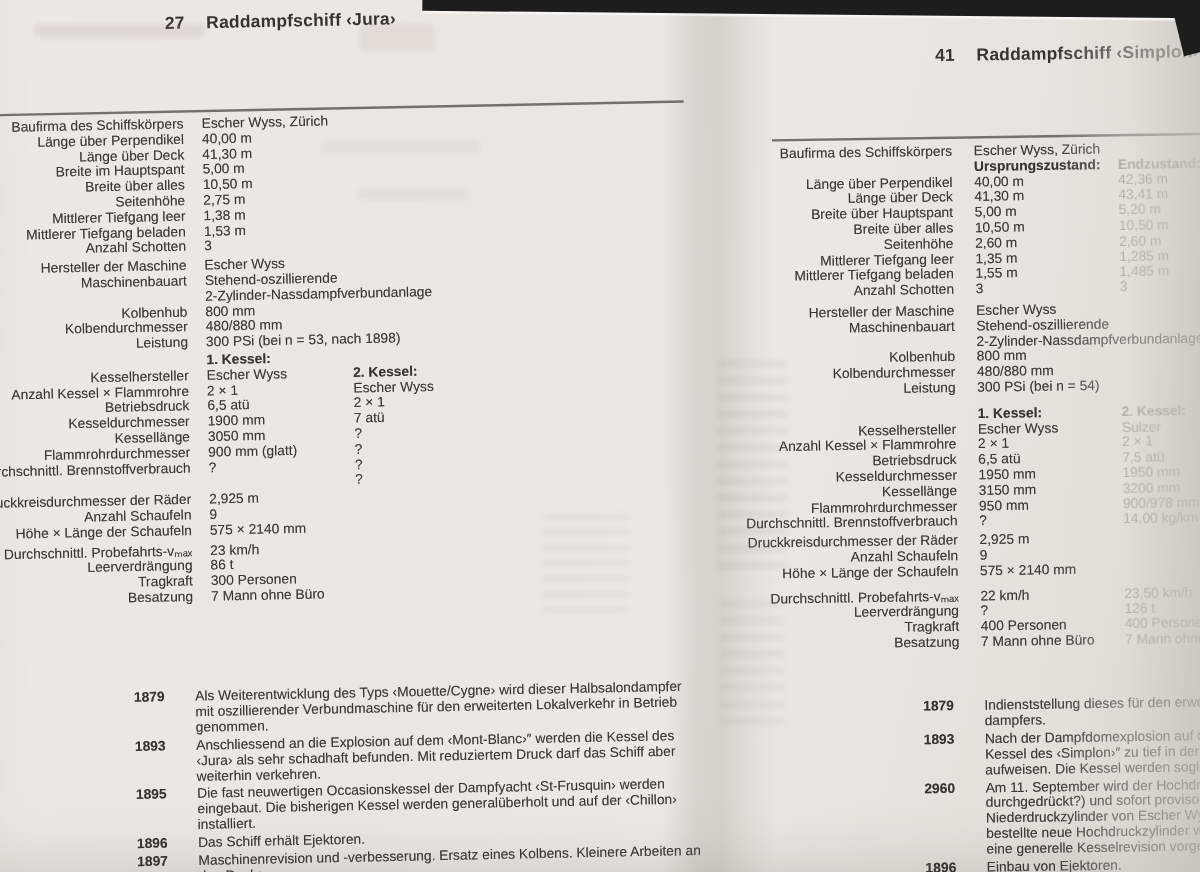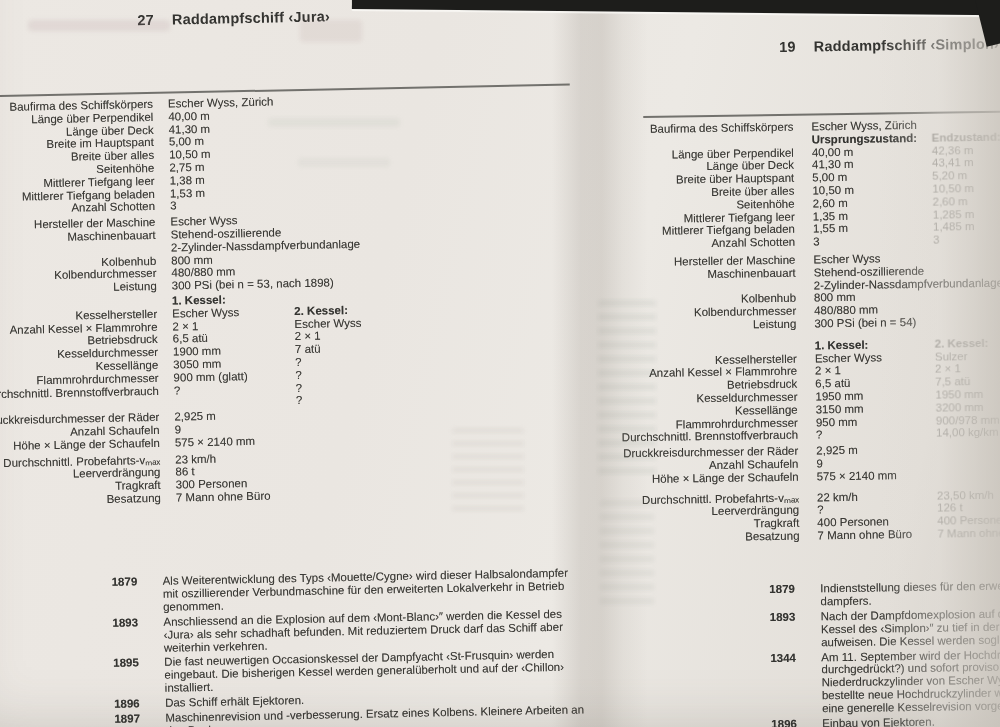--- a/index.html
+++ b/index.html
@@ -301,21 +301,21 @@
           <div class="hist-text">
             <div class="hist-line">Maschinenrevision und -verbesserung. Ersatz eines Kolbens. Kleinere Arbeiten an</div>
             <div class="hist-line">den Decks.</div>
           </div>
         </div>
       </div>
   </div>
 
   <div class="page page-right">
     <div class="pg-header">
-      <span>19</span>
+      <span>41</span>
       <span>Raddampfschiff ‹Simplon›″</span>
     </div>
     <div class="rule"></div>
     <div class="specs">
         <div class="spec-group">
           <div class="spec-row">
             <span class="lab">Baufirma des Schiffskörpers</span>
             <span class="v1">Escher Wyss, Zürich</span>
             <span class="v2"></span>
           </div>
@@ -489,21 +489,21 @@
         </div>
         <div class="hist-row">
           <span class="year">1893</span>
           <div class="hist-text">
             <div class="hist-line">Nach der Dampfdomexplosion auf dem ‹M</div>
             <div class="hist-line">Kessel des ‹Simplon›″ zu tief in der Schale</div>
             <div class="hist-line">aufweisen. Die Kessel werden sogleich in</div>
           </div>
         </div>
         <div class="hist-row">
-          <span class="year">1344</span>
+          <span class="year">2960</span>
           <div class="hist-text">
             <div class="hist-line">Am 11. September wird der Hochdruckzyli</div>
             <div class="hist-line">durchgedrückt?) und sofort provisorisch re</div>
             <div class="hist-line">Niederdruckzylinder von Escher Wyss an</div>
             <div class="hist-line">bestellte neue Hochdruckzylinder wird im</div>
             <div class="hist-line">eine generelle Kesselrevision vorgenomme</div>
           </div>
         </div>
         <div class="hist-row">
           <span class="year">1896</span>

